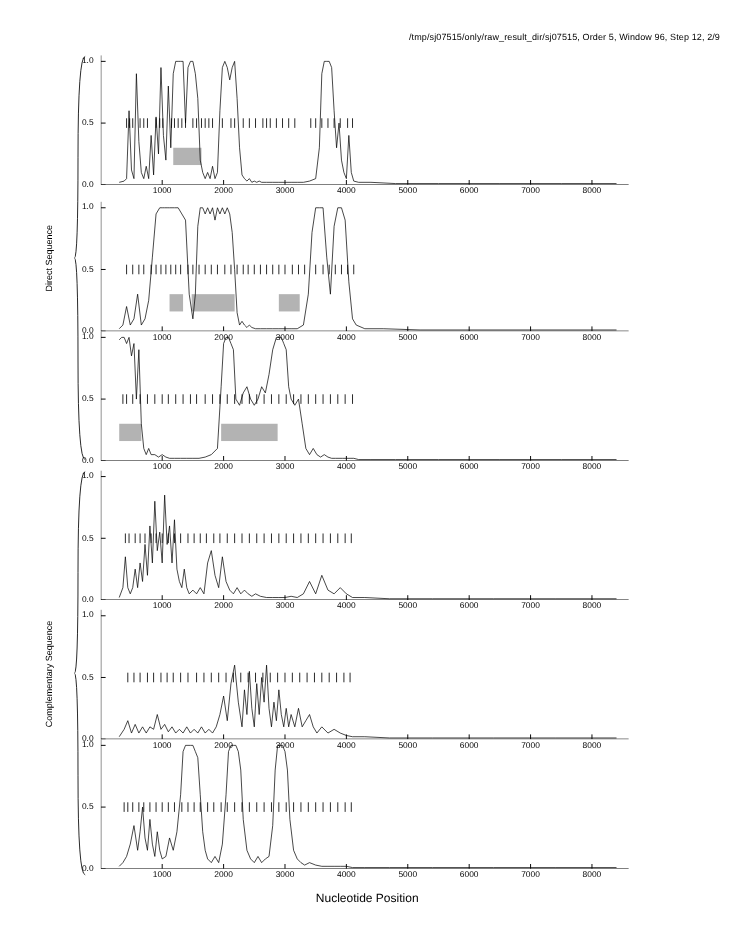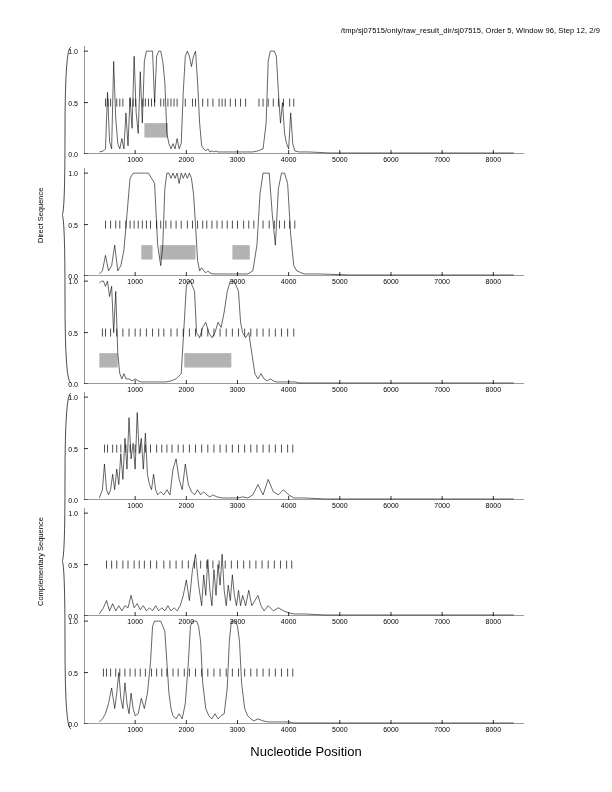--- a/index.html
+++ b/index.html
@@ -47,21 +47,21 @@
   }
   .ylabel-left{
     position:absolute;
     font-size:7.5px;
     transform:rotate(-90deg);
     transform-origin:left top;
     white-space:nowrap;
   }
   .xlabel{
     position:absolute;
-    font-size:13px;
+    font-size:10px;
     width:612px;
     text-align:center;
     left:0;
   }
   svg{display:block;position:absolute;left:0;top:0;}
   .grey-bar{ fill:#b3b3b3; }
   .trace{ fill:none; stroke:#000; stroke-width:0.6; }
   .hashmark{ stroke:#000; stroke-width:0.7; }
 </style>
 </head>

